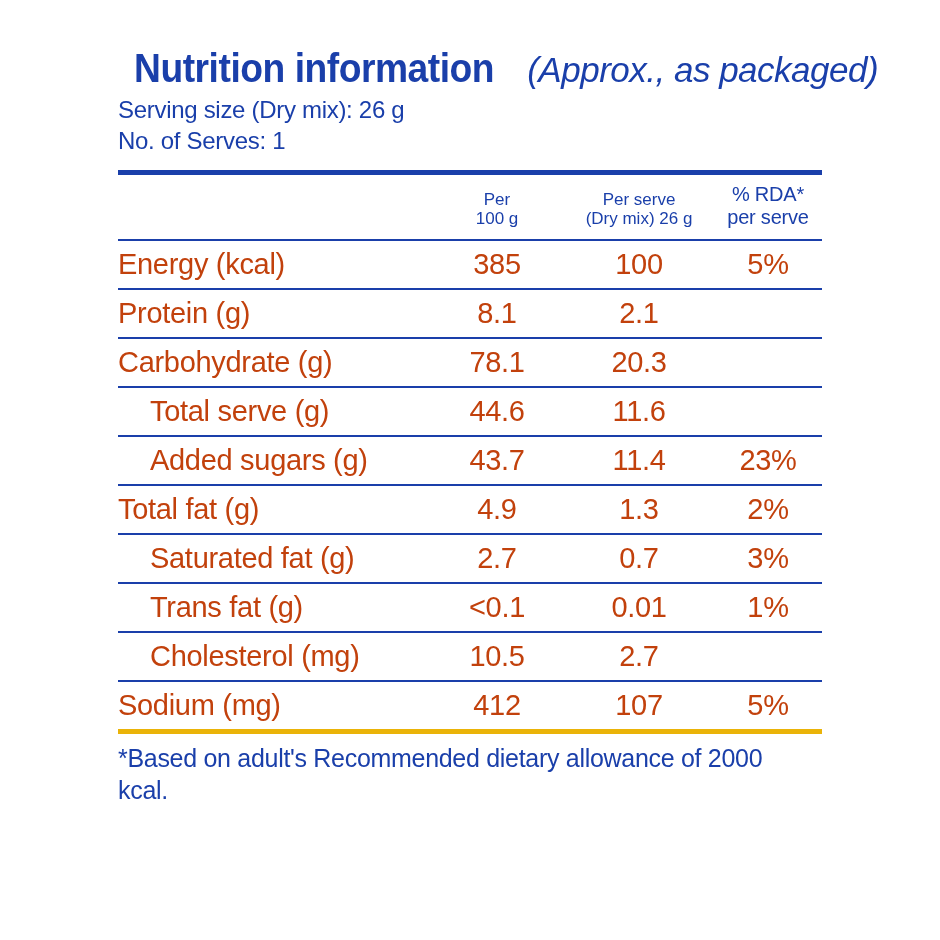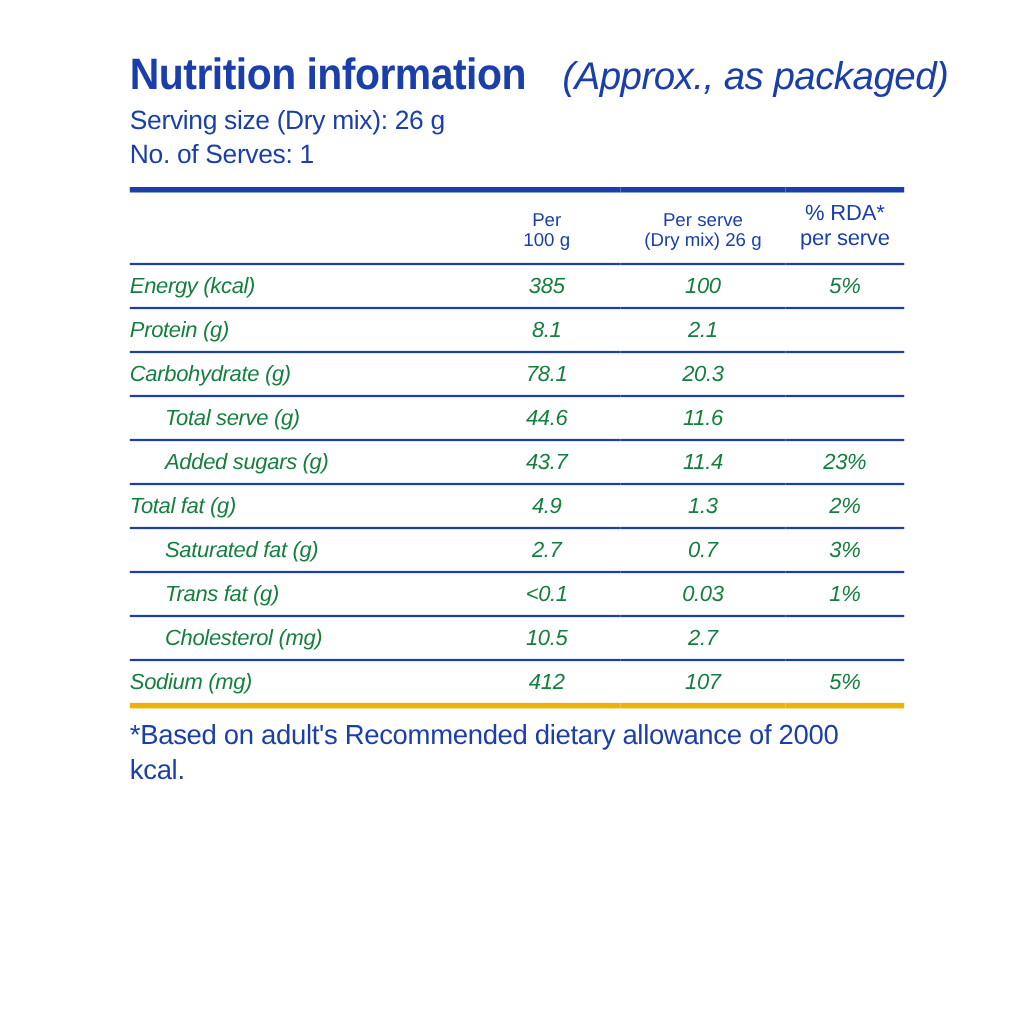--- a/index.html
+++ b/index.html
@@ -19,21 +19,21 @@
     width: 940px;
     height: 940px;
     box-sizing: border-box;
     padding: 46px 118px 0 118px;
   }
   
   .title-line {
     display: flex;
     align-items: baseline;
     white-space: nowrap;
-    margin: 0 0 4px 0;
+    margin: 0 0 4px 16px;
   }
   .title-main {
     font-size: 40px;
     font-weight: bold;
     letter-spacing: -0.5px;
     color: #1a3faa;
     transform: scaleX(0.93);
     transform-origin: left bottom;
   }
   .title-sub {
@@ -74,27 +74,26 @@
   }
   .nut-table thead th.small {
     font-size: 20px;
     letter-spacing: -0.2px;
   }
   .thead-row th {
     border-top: 5px solid #1a3faa;
     border-bottom: 2px solid #1a3faa;
   }
   .nut-table tbody td {
-    font-size: 20px;
+    font-size: 29px;
     line-height: 1.0;
-    color: #15803d;
+    color: #c2410c;
     padding: 9px 0 9px 0;
     border-bottom: 2px solid #1a3faa;
     letter-spacing: -0.3px;
-    font-style: italic;
   }
   .nut-table tbody tr:last-child td {
     border-bottom: 5px solid #eab308;
   }
   td.name { text-align: left; padding-left: 2px; }
   td.name.indent { padding-left: 32px; }
   td.num { text-align: center; }
   
   .footnote {
     margin-top: 8px;
@@ -181,21 +180,21 @@
       </tr>
       <tr>
         <td class="name indent">Saturated fat (g)</td>
         <td class="num">2.7</td>
         <td class="num">0.7</td>
         <td class="num">3%</td>
       </tr>
       <tr>
         <td class="name indent">Trans fat (g)</td>
         <td class="num">&lt;0.1</td>
-        <td class="num">0.03</td>
+        <td class="num">0.01</td>
         <td class="num">1%</td>
       </tr>
       <tr>
         <td class="name indent">Cholesterol (mg)</td>
         <td class="num">10.5</td>
         <td class="num">2.7</td>
         <td class="num"></td>
       </tr>
       <tr>
         <td class="name">Sodium (mg)</td>

